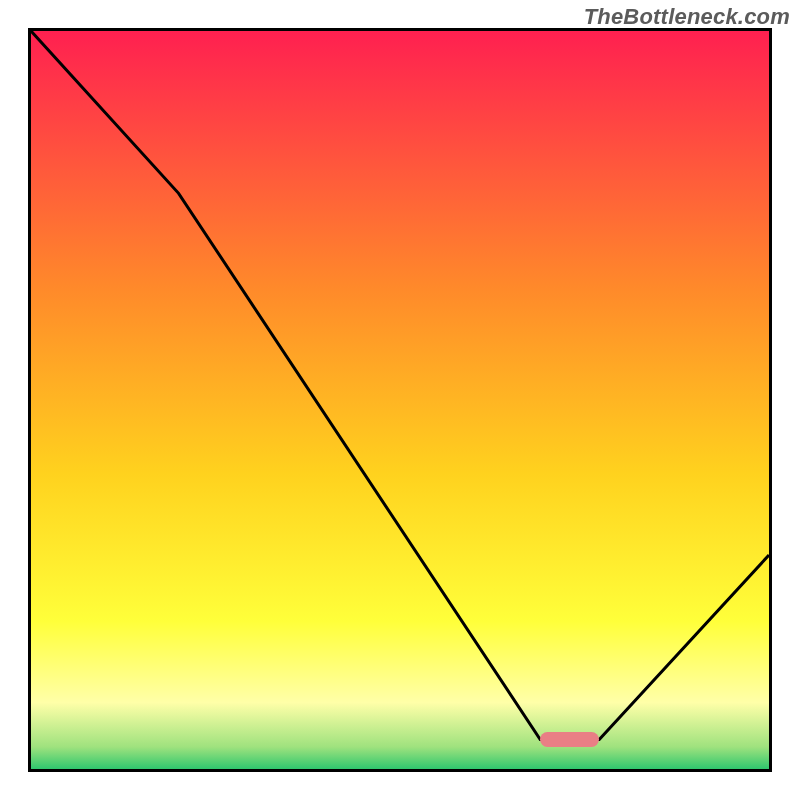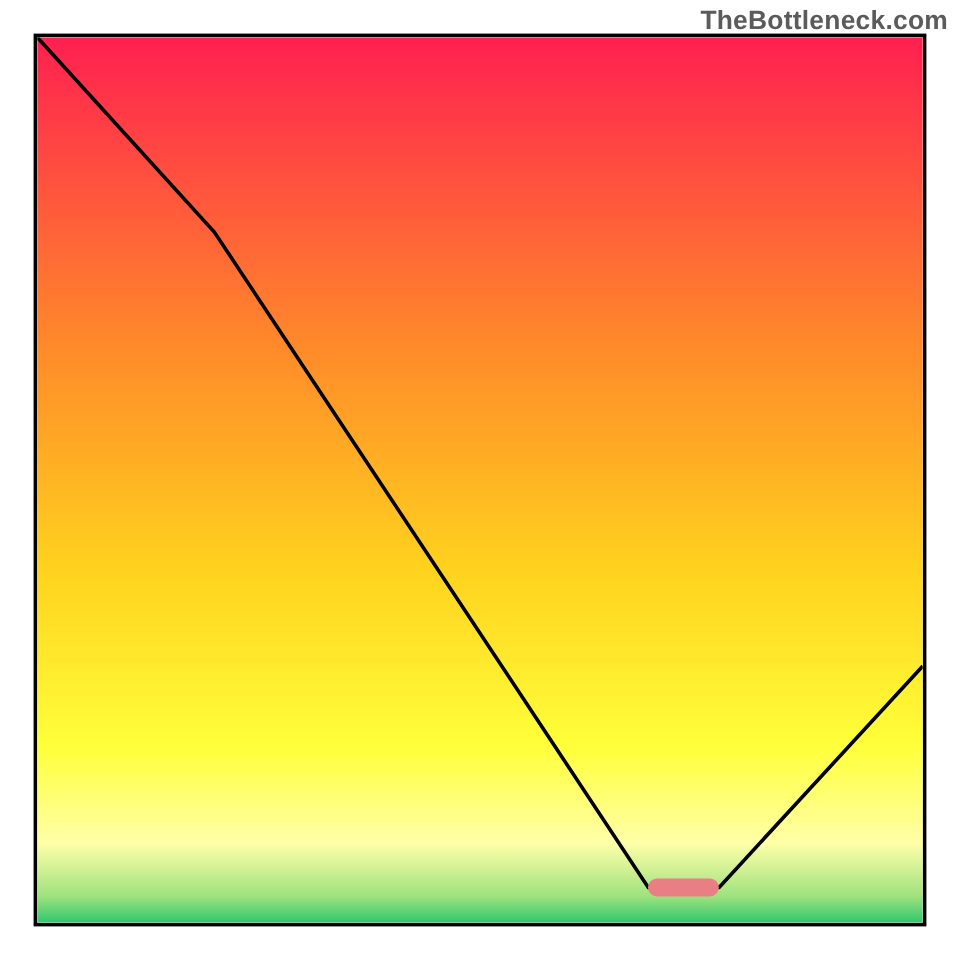--- a/index.html
+++ b/index.html
@@ -9,20 +9,21 @@
     height: 800px;
     background: #ffffff;
     font-family: Arial, Helvetica, sans-serif;
     overflow: hidden;
   }
   .frame {
     position: relative;
     width: 800px;
     height: 800px;
     box-sizing: border-box;
+    font-style: italic;
   }
   .watermark {
     position: absolute;
     top: 4px;
     right: 10px;
     font-size: 22px;
     font-weight: 600;
     color: #5b5b5b;
     letter-spacing: 0.2px;
   }

